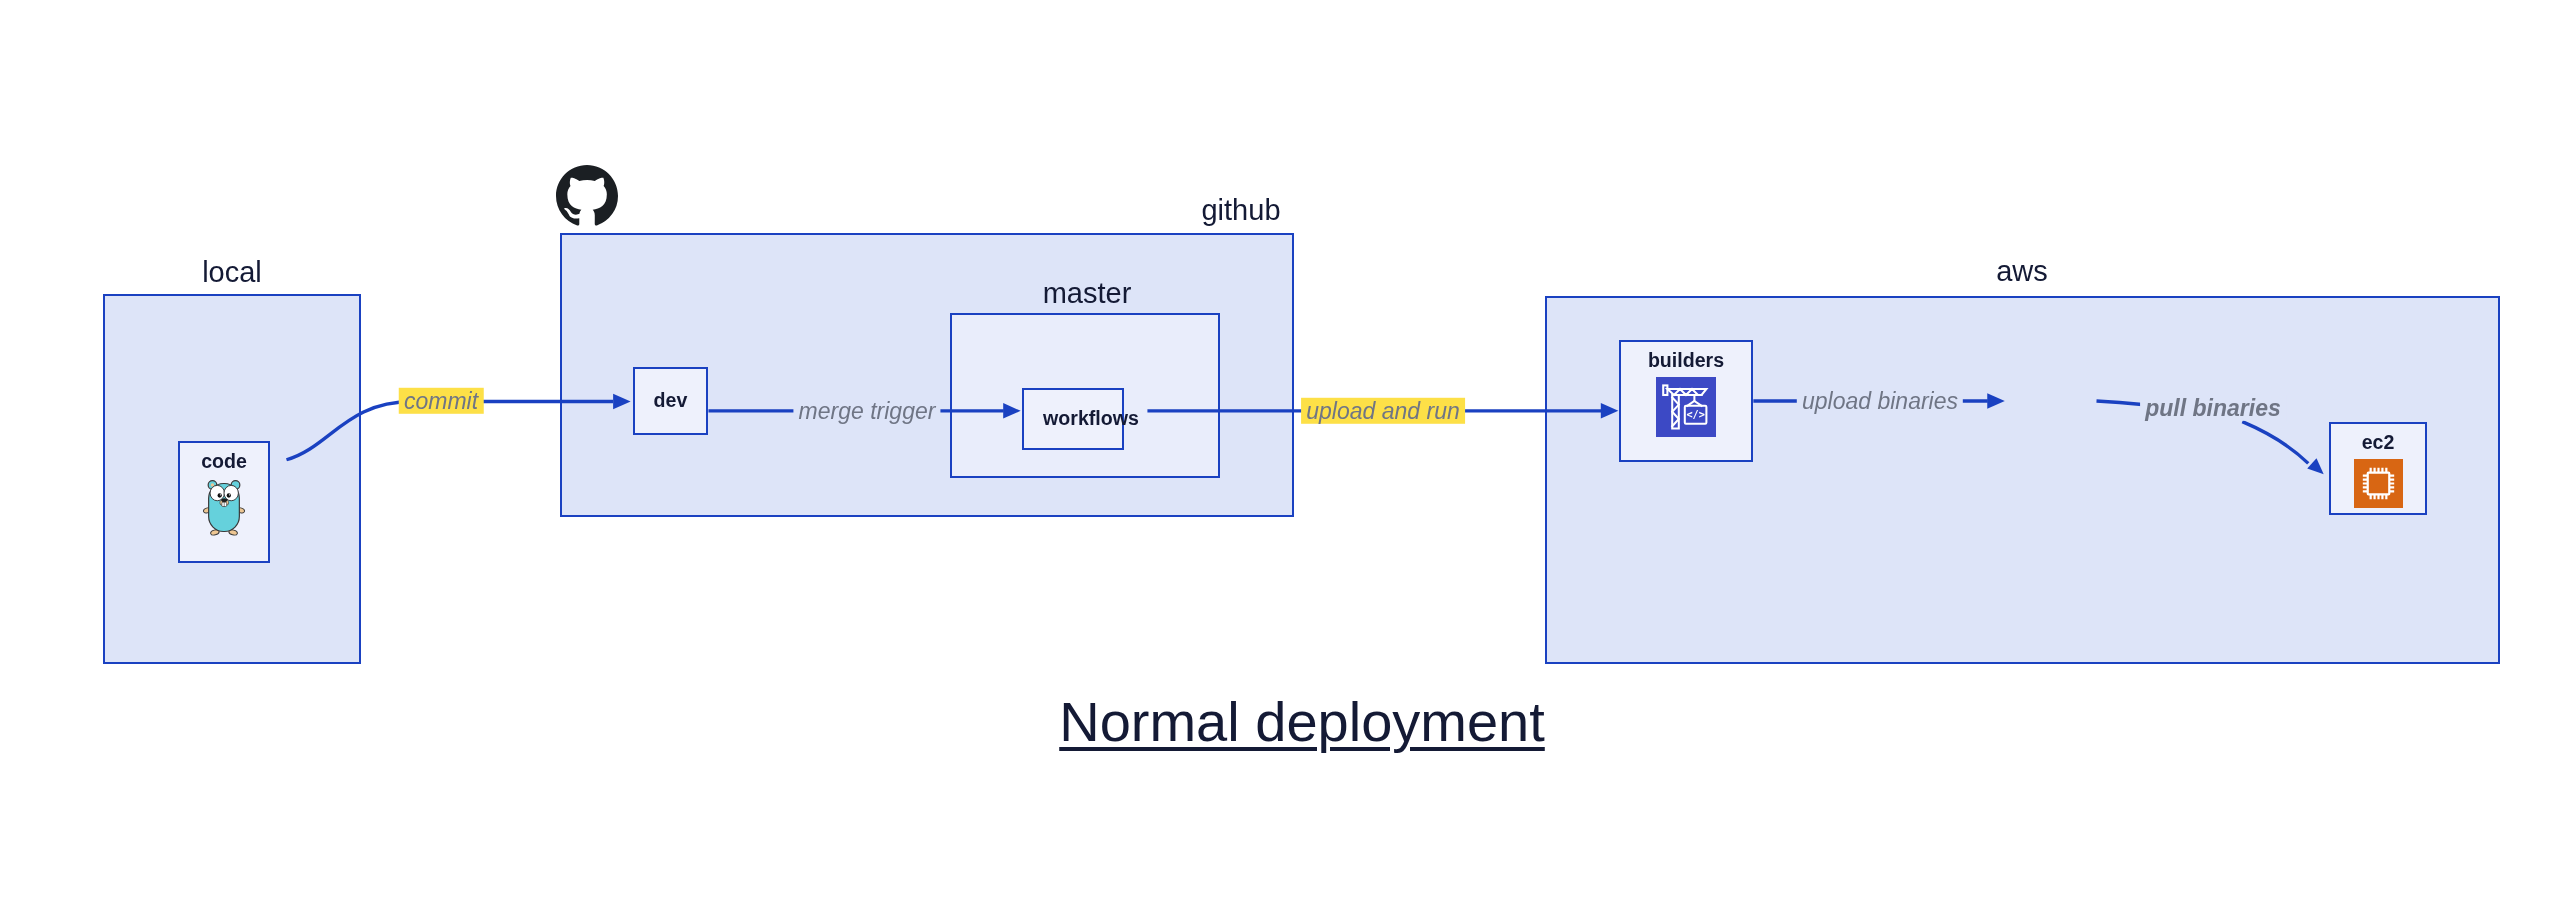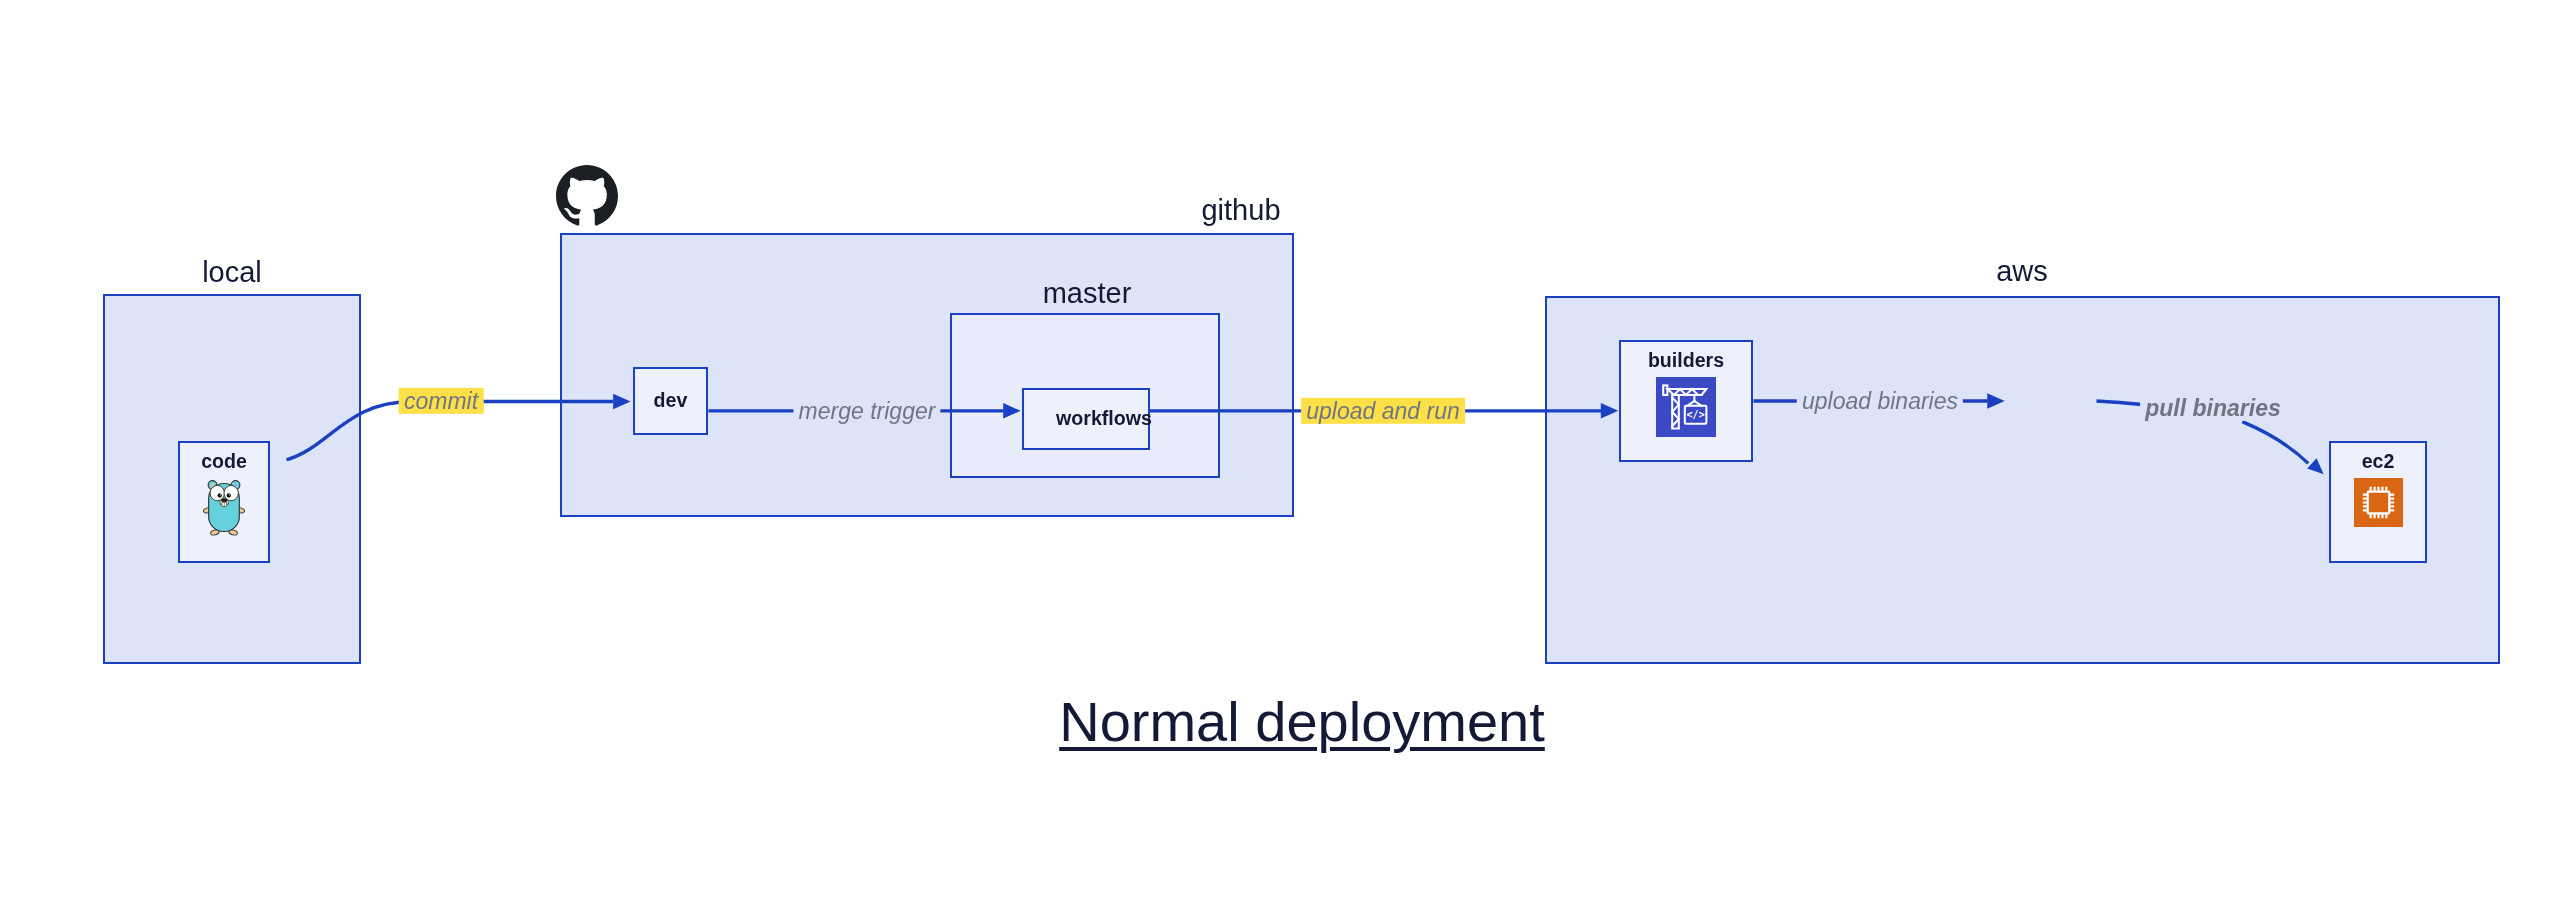--- a/index.html
+++ b/index.html
@@ -114,21 +114,21 @@
       <ellipse cx="50.5" cy="45" rx="6" ry="4" fill="#1c1c1c"></ellipse>
       <rect x="45.5" y="49" width="10" height="9" rx="2" fill="#fff" stroke="#3a3a3a" stroke-width="1.5"></rect>
       <line x1="50.5" y1="49" x2="50.5" y2="58" stroke="#3a3a3a" stroke-width="1.2"></line>
     </svg>
   </div>
 
   <div class="node center-label" style="left:633px;top:367px;width:75px;height:68px;">
     <div class="node-label">dev</div>
   </div>
 
-  <div class="node center-label" style="left:1022px;top:388px;width:128px;height:62px;padding-left:36px;">
+  <div class="node center-label" style="left:1022px;top:388px;width:102px;height:62px;padding-left:36px;">
     <div class="node-label">workflows</div>
   </div>
 
   <div class="node" style="left:1619px;top:340px;width:134px;height:122px;">
     <div class="node-label">builders</div>
     <svg class="icon-svg" width="60" height="60" viewBox="0 0 100 100">
       <rect x="0" y="0" width="100" height="100" fill="#3c49c5"></rect>
       <g stroke="#fff" stroke-width="3.4" fill="none" stroke-linecap="square">
 
         <rect x="12" y="14" width="7" height="16"></rect>
@@ -142,21 +142,21 @@
         <path d="M 64 30 L 64 40"></path>
         <path d="M 64 40 L 52 48 M 64 40 L 76 48"></path>
 
         <rect x="48" y="48" width="36" height="30" rx="2"></rect>
       </g>
       <text x="66" y="69" fill="#fff" font-size="17" font-weight="bold" font-family="'DejaVu Sans Mono',monospace" text-anchor="middle">&lt;/&gt;</text>
     </svg>
   </div>
 
 
-  <div class="node" style="left:2329px;top:441px;width:98px;height:122px;">
+  <div class="node" style="left:2329px;top:422px;width:98px;height:93px;">
     <div class="node-label">ec2</div>
     <svg class="icon-svg" width="49" height="49" viewBox="0 0 100 100">
       <rect x="0" y="0" width="100" height="100" fill="#d86613"></rect>
       <g stroke="#fff" stroke-width="4.5" fill="none">
         <rect x="28" y="28" width="44" height="44" rx="1.5"></rect>
 
         <path d="M 34 18 V 28 M 42 18 V 28 M 50 18 V 28 M 58 18 V 28 M 66 18 V 28"></path>
         <path d="M 34 72 V 82 M 42 72 V 82 M 50 72 V 82 M 58 72 V 82 M 66 72 V 82"></path>
 
         <path d="M 18 34 H 28 M 18 42 H 28 M 18 50 H 28 M 18 58 H 28 M 18 66 H 28"></path>

